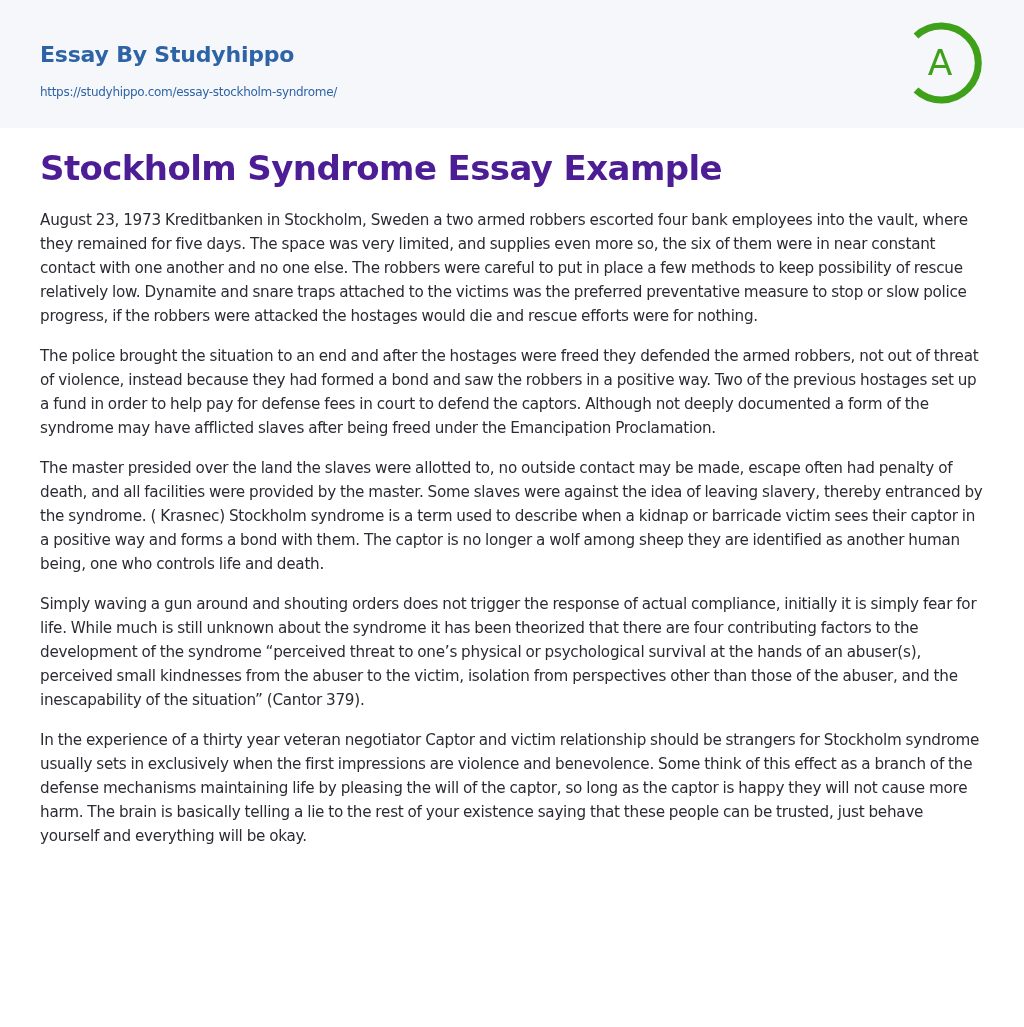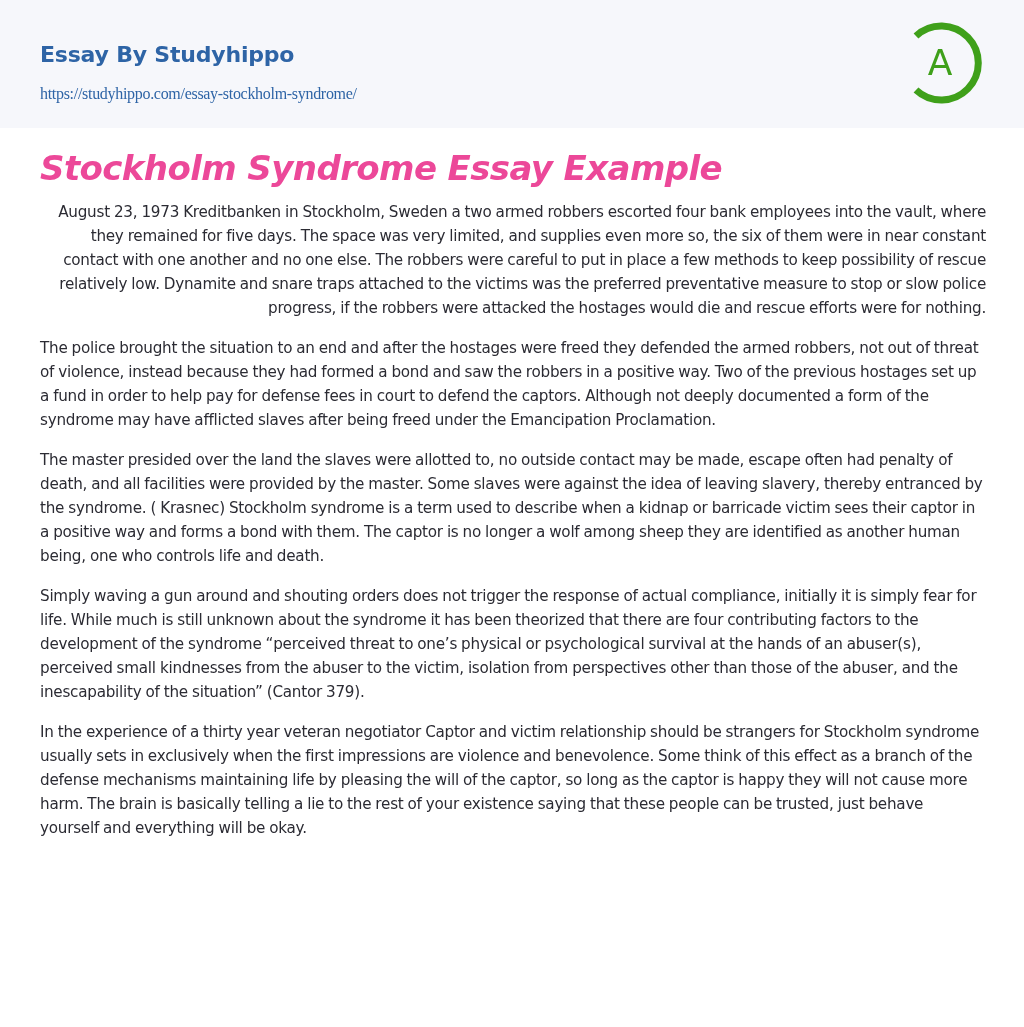--- a/index.html
+++ b/index.html
@@ -9,33 +9,33 @@
     background: #f6f7fb;
     padding-left: 42px;
   }
   .brand {
     position: absolute; left: 40px; top: 42px;
     font-family: "DejaVu Sans", sans-serif; font-weight: bold;
     font-size: 22px; color: #2e64a6; letter-spacing: -0.2px;
   }
   .url {
     position: absolute; left: 40px; top: 85px;
-    font-size: 16px; color: #2e64a6; text-decoration: none; letter-spacing: -0.3px; font-family: Liberation Serif, serif;
+    font-size: 12px; color: #2e64a6; text-decoration: none; letter-spacing: -0.3px;
   }
   .logo { position: absolute; left: 906px; top: 18px; width: 84px; height: 90px; }
   .main { position: absolute; left: 40px; top: 144px; width: 946px; }
   h1 {
     margin: 0; font-family: "DejaVu Sans", sans-serif; font-weight: bold;
-    font-size: 34px; line-height: 48px; color: #ec4899; letter-spacing: -0.6px; font-style: italic;
+    font-size: 34px; line-height: 48px; color: #4c1d95; letter-spacing: -0.6px;
   }
   p {
     margin: 0 0 16px 0; font-size: 15.2px; line-height: 24px; color: #2b2b33;
     letter-spacing: -0.25px; word-spacing: -0.5px;
   }
-  p.first { margin-top: 8px; text-align: right; }
+  p.first { margin-top: 16px; }
 </style>
 </head>
 <body>
 
 <div class="header">
   <div class="brand">Essay By Studyhippo</div>
   <a class="url">https://studyhippo.com/essay-stockholm-syndrome/</a>
   <svg class="logo" viewBox="0 0 84 90">
     <path d="M 10 18 A 37 37 0 1 1 10 72" fill="none" stroke="#3fa01a" stroke-width="7" stroke-linecap="butt"></path>
     <text x="34" y="57" text-anchor="middle" font-family="DejaVu Sans, sans-serif" font-size="36" fill="#3fa01a">A</text>

